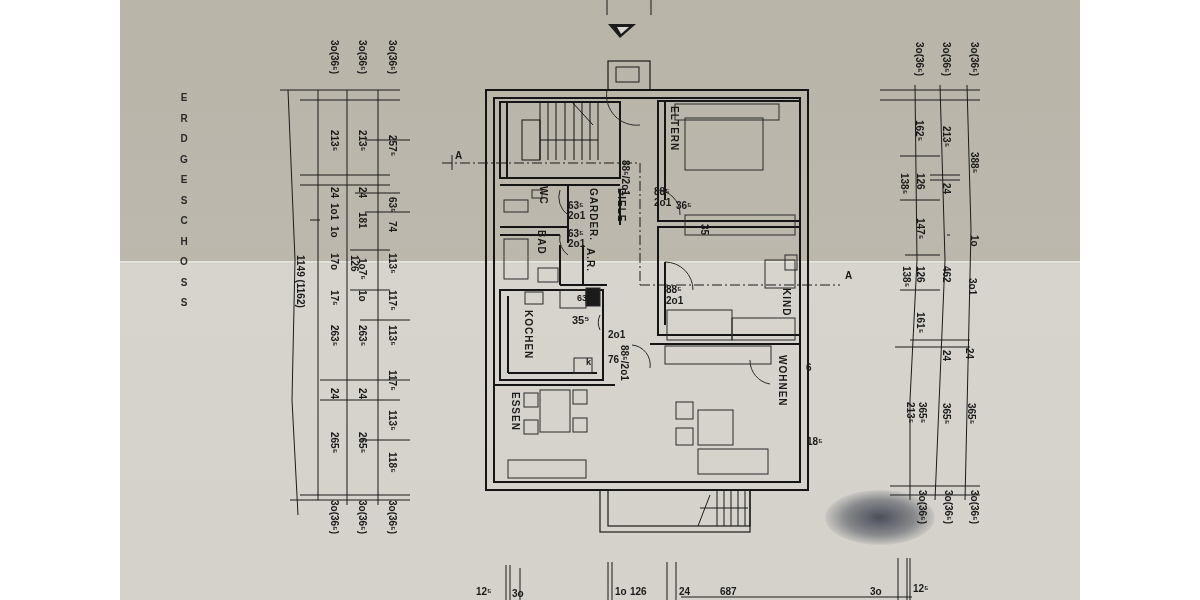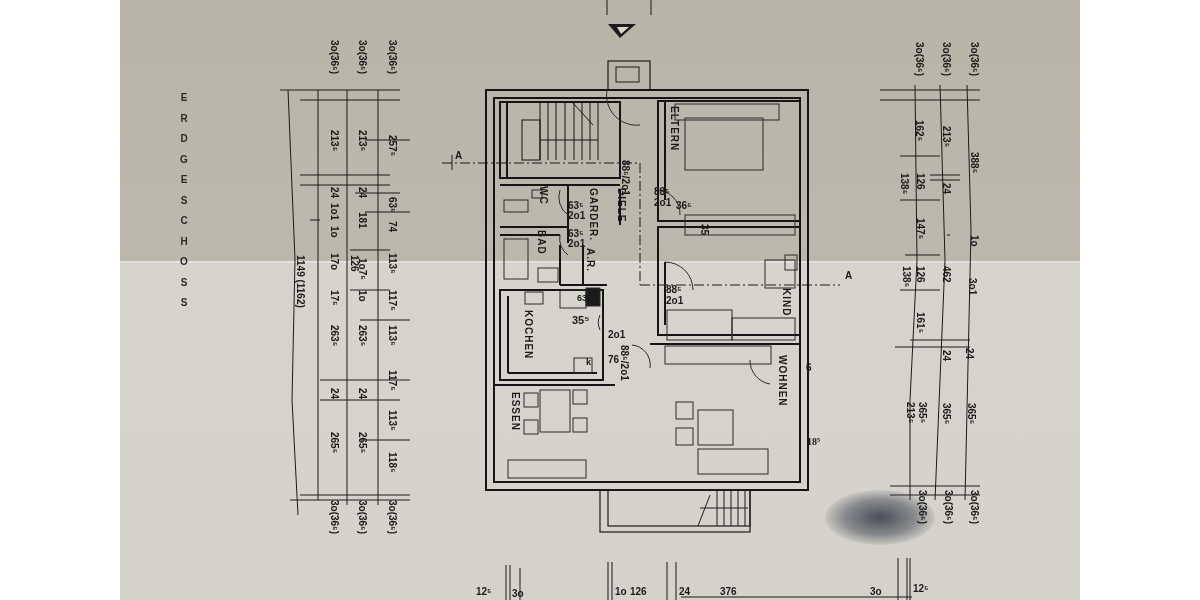--- a/index.html
+++ b/index.html
@@ -247,21 +247,21 @@
   <div class="hdim" style="left:488px; top:329px;">2o1</div>
   <div class="dim" style="left:510px; top:345px;">
     <span>88⁵</span>/<span>2o1</span>
   </div>
 
   <div class="hdim" style="left:556px; top:200px;">36⁵</div>
   <div class="dim" style="left:590px; top:224px;">35</div>
   <div class="hdim" style="left:457px; top:293px; font-size:9px;">63⁵</div>
   <div class="hdim" style="left:452px; top:314px; font-size:11px;">35⁵</div>
   <div class="hdim" style="left:686px; top:362px;">6</div>
-  <div class="hdim" style="left:687px; top:436px;font-family:Liberation Serif, serif;">18⁵</div>
+  <div class="hdim" style="left:687px; top:436px;">18⁵</div>
 
   <div class="dim" style="left:220px; top:40px;">3o(36⁵)</div>
   <div class="dim" style="left:220px; top:130px;">213⁵</div>
   <div class="dim" style="left:220px; top:187px;">24</div>
   <div class="dim" style="left:220px; top:203px;">1o1</div>
   <div class="dim" style="left:220px; top:226px;">1o</div>
   <div class="dim" style="left:220px; top:253px;">17o</div>
   <div class="dim" style="left:220px; top:290px;">17⁵</div>
   <div class="dim" style="left:220px; top:325px;">263⁵</div>
   <div class="dim" style="left:220px; top:388px;">24</div>
@@ -320,16 +320,16 @@
   <div class="dim" style="left:855px; top:348px;">24</div>
   <div class="dim" style="left:857px; top:403px;">365⁵</div>
   <div class="dim" style="left:860px; top:490px;">3o(36⁵)</div>
 
   <div class="hdim" style="left:356px; top:586px;">12⁵</div>
   <div class="hdim" style="left:392px; top:588px;">3o</div>
   <div class="hdim" style="left:428px; top:621px;">277⁵</div>
   <div class="hdim" style="left:495px; top:586px;">1o</div>
   <div class="hdim" style="left:510px; top:586px;">126</div>
   <div class="hdim" style="left:559px; top:586px;">24</div>
-  <div class="hdim" style="left:600px; top:586px;">376</div>
+  <div class="hdim" style="left:600px; top:586px;">687</div>
   <div class="hdim" style="left:750px; top:586px;">3o</div>
   <div class="hdim" style="left:793px; top:583px;">12⁵</div>
 </div>
 
 </body></html>

